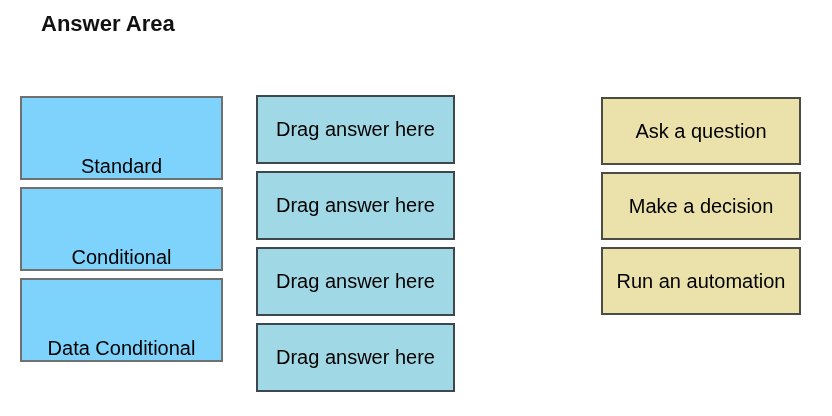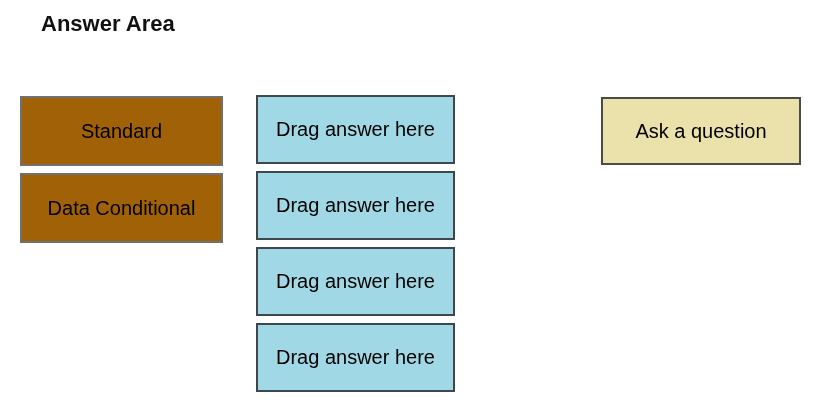--- a/index.html
+++ b/index.html
@@ -37,23 +37,24 @@
     box-sizing: border-box;
     display: flex;
     align-items: center;
     justify-content: center;
     text-align: center;
     font-size: 20px;
     color: #000000;
     white-space: nowrap;
   }
   .category-box {
-    height: 70px;
-    background: #a16207;
+    height: 84px;
+    background: #7dd3fc;
     border: 2px solid var(--category-border, #707070);
+    align-items: flex-end;
   }
   .dropzone-box {
     height: 69px;
     background: var(--drop-zone-fill, #A0D9E5);
     border: 2px solid var(--drop-zone-border, #3C484E);
   }
   .answer-box {
     height: 68px;
     background: var(--answer-fill, #EBE1AA);
     border: 2px solid var(--answer-border, #4C4C44);
@@ -65,20 +66,23 @@
 
 <div class="canvas">
 
   <div class="title">Answer Area</div>
 
   <div class="column col-categories">
     <div class="box category-box">
       <span>Standard</span>
     </div>
     <div class="box category-box">
+      <span>Conditional</span>
+    </div>
+    <div class="box category-box">
       <span>Data Conditional</span>
     </div>
   </div>
 
   <div class="column col-dropzones">
     <div class="box dropzone-box">
       <span>Drag answer here</span>
     </div>
     <div class="box dropzone-box">
       <span>Drag answer here</span>
@@ -88,15 +92,21 @@
     </div>
     <div class="box dropzone-box">
       <span>Drag answer here</span>
     </div>
   </div>
 
   <div class="column col-answers">
     <div class="box answer-box">
       <span>Ask a question</span>
     </div>
+    <div class="box answer-box">
+      <span>Make a decision</span>
+    </div>
+    <div class="box answer-box">
+      <span>Run an automation</span>
+    </div>
   </div>
 
 </div>
 
 </body></html>

